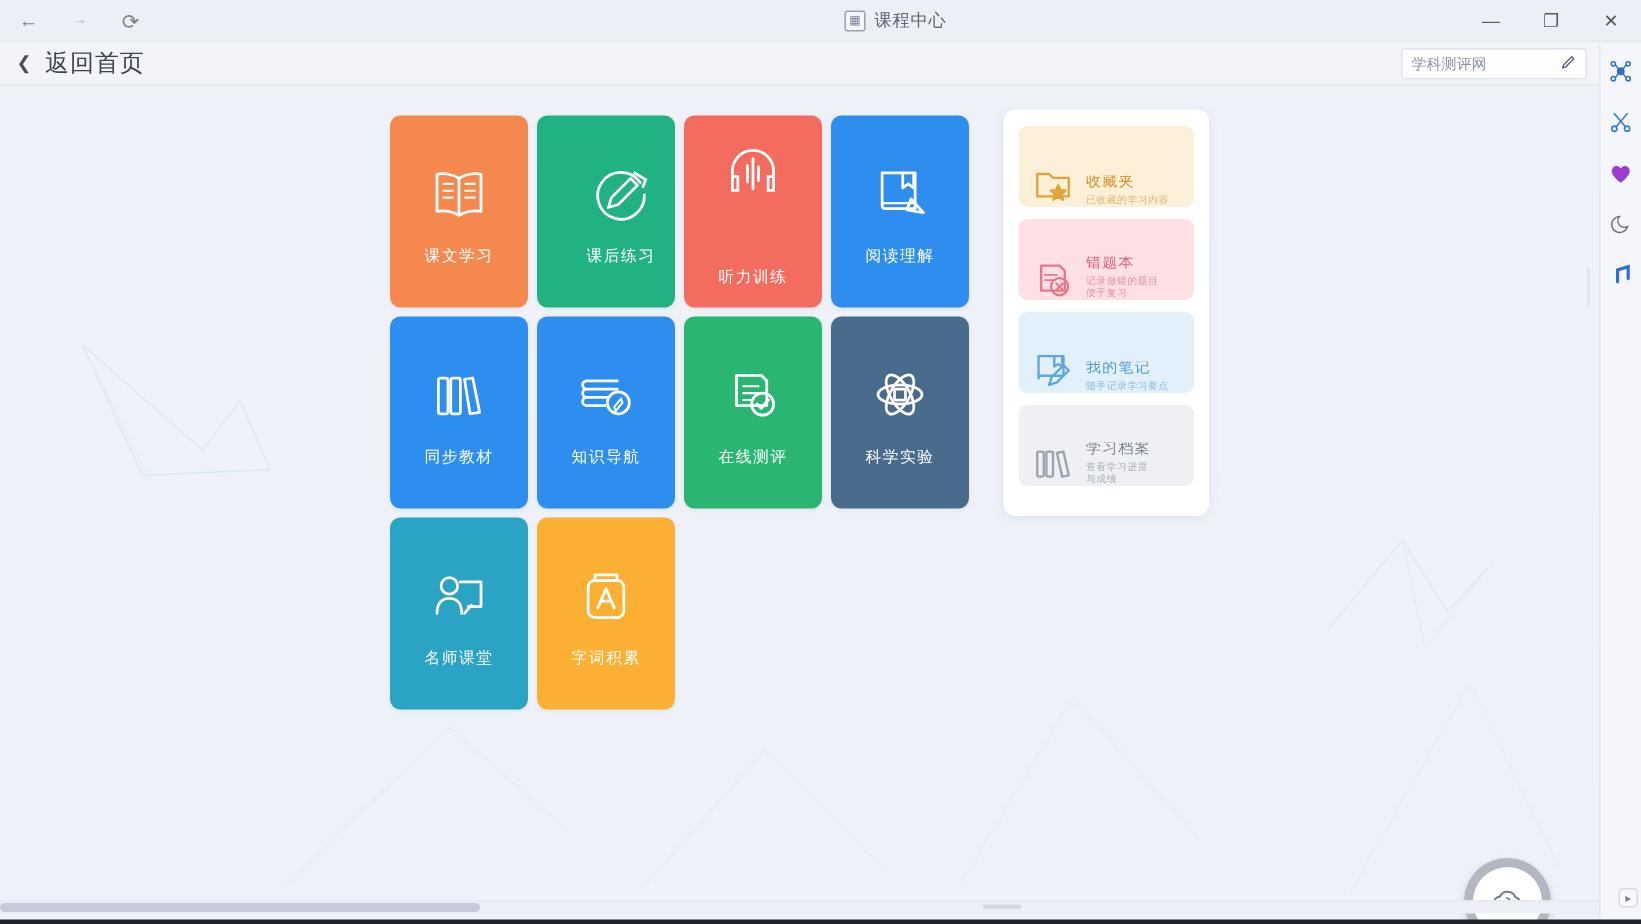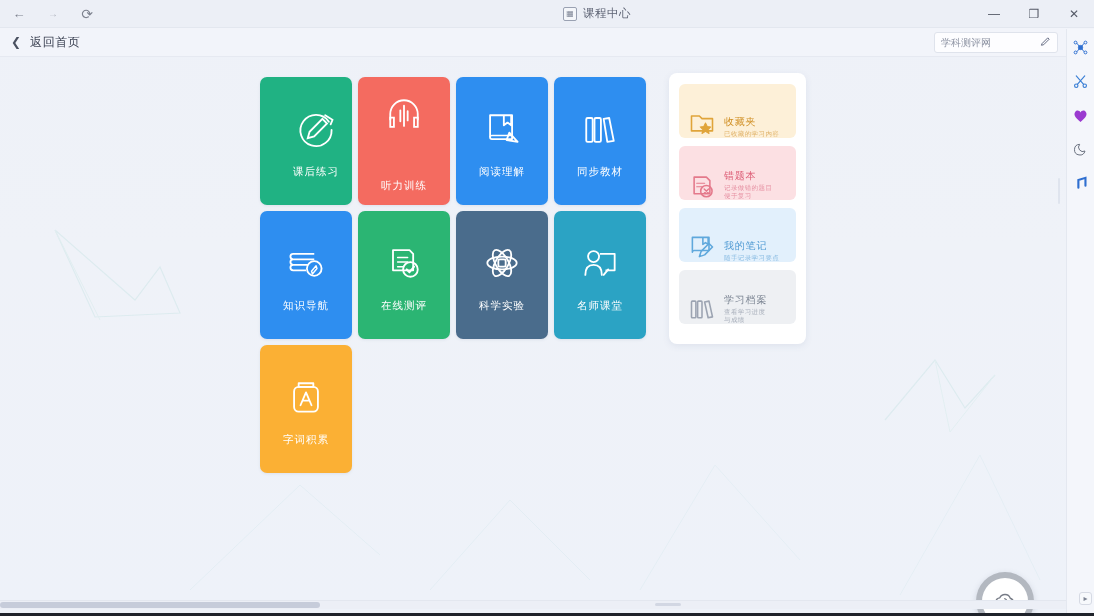--- a/index.html
+++ b/index.html
@@ -46,21 +46,21 @@
 
   
   .subbar {
     position:absolute; left:0; top:28px; width:1094px; height:29px;
     background:#f2f4fa;
     display:flex; align-items:center;
     border-bottom:1px solid #e6e9f1;
   }
   .crumb { display:flex; align-items:center; gap:9px; padding-left:11px; }
   .crumb .chev { font-size:12px; color:#4a5060; }
-  .crumb .ctext { font-size:12px; color:#3d4354; filter: blur(.4px); letter-spacing:.6px; }
+  .crumb .ctext { font-size:16px; color:#3d4354; filter: blur(.4px); letter-spacing:.6px; }
   .searchwrap {
     position:absolute; right:36px; top:4px;
     width:124px; height:21px; background:#fdfdff; border:1px solid #dfe3ec;
     border-radius:3px; display:flex; align-items:center; padding:0 6px;
     justify-content:space-between;
   }
   .searchwrap .stext { font-size:10px; color:#8d93a3; filter: blur(.4px); }
   .searchwrap .pen { font-size:11px; color:#5b6running; color:#5b6274; }
 
   
@@ -233,20 +233,30 @@
       <svg width="17" height="17" viewBox="0 0 24 24" fill="#2f6fd0">
         <path d="M9 18 V7 L19 4 V15" fill="none" stroke="#2f6fd0" stroke-width="3" stroke-linecap="round"></path>
       </svg>
     </div>
   </div>
 
   <div class="content">
 
     <div class="tilegrid">
 
+      <div class="tile" style="background:#F5884F;">
+        <div class="ticon">
+          <svg width="44" height="44" viewBox="0 0 48 48" fill="none" stroke="#ffffff" stroke-width="2" stroke-linejoin="round">
+            <path d="M24 13 C20 10 13 9 8 10 V37 C13 36 20 37 24 40 C28 37 35 36 40 37 V10 C35 9 28 10 24 13 Z"></path>
+            <path d="M24 13 V40"></path>
+            <path d="M12 17 H20 M12 22 H20 M12 27 H20 M28 17 H36 M28 22 H36 M28 27 H36" stroke-width="1.6"></path>
+          </svg>
+        </div>
+        <div class="tlabel">课文学习</div>
+      </div>
 
       <div class="tile" style="background:#20B283;padding-left:20px;">
         <div class="ticon">
           <svg width="44" height="44" viewBox="0 0 48 48" fill="none" stroke="#ffffff" stroke-width="2" stroke-linecap="round">
             <path d="M38 16 A17 17 0 1 0 41 25"></path>
             <path d="M34 9 L42 14 L40 19"></path>
             <path d="M15 34 L17 27 L31 13 L36 18 L22 32 Z"></path>
           </svg>
         </div>
         <div class="tlabel">课后练习</div>

